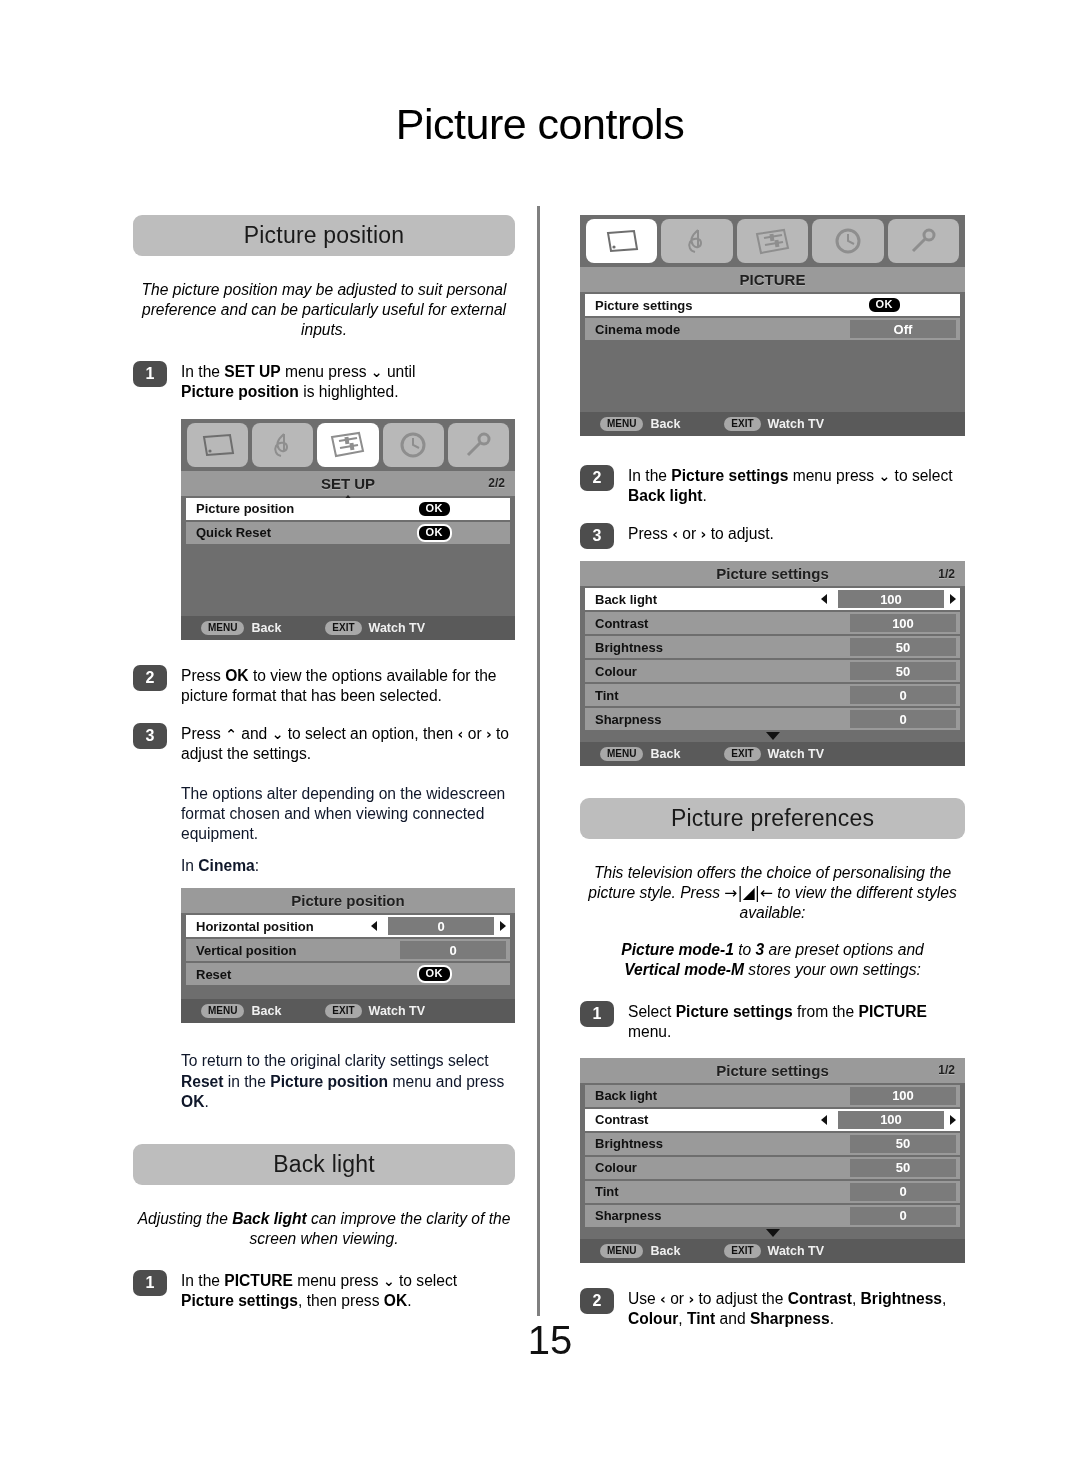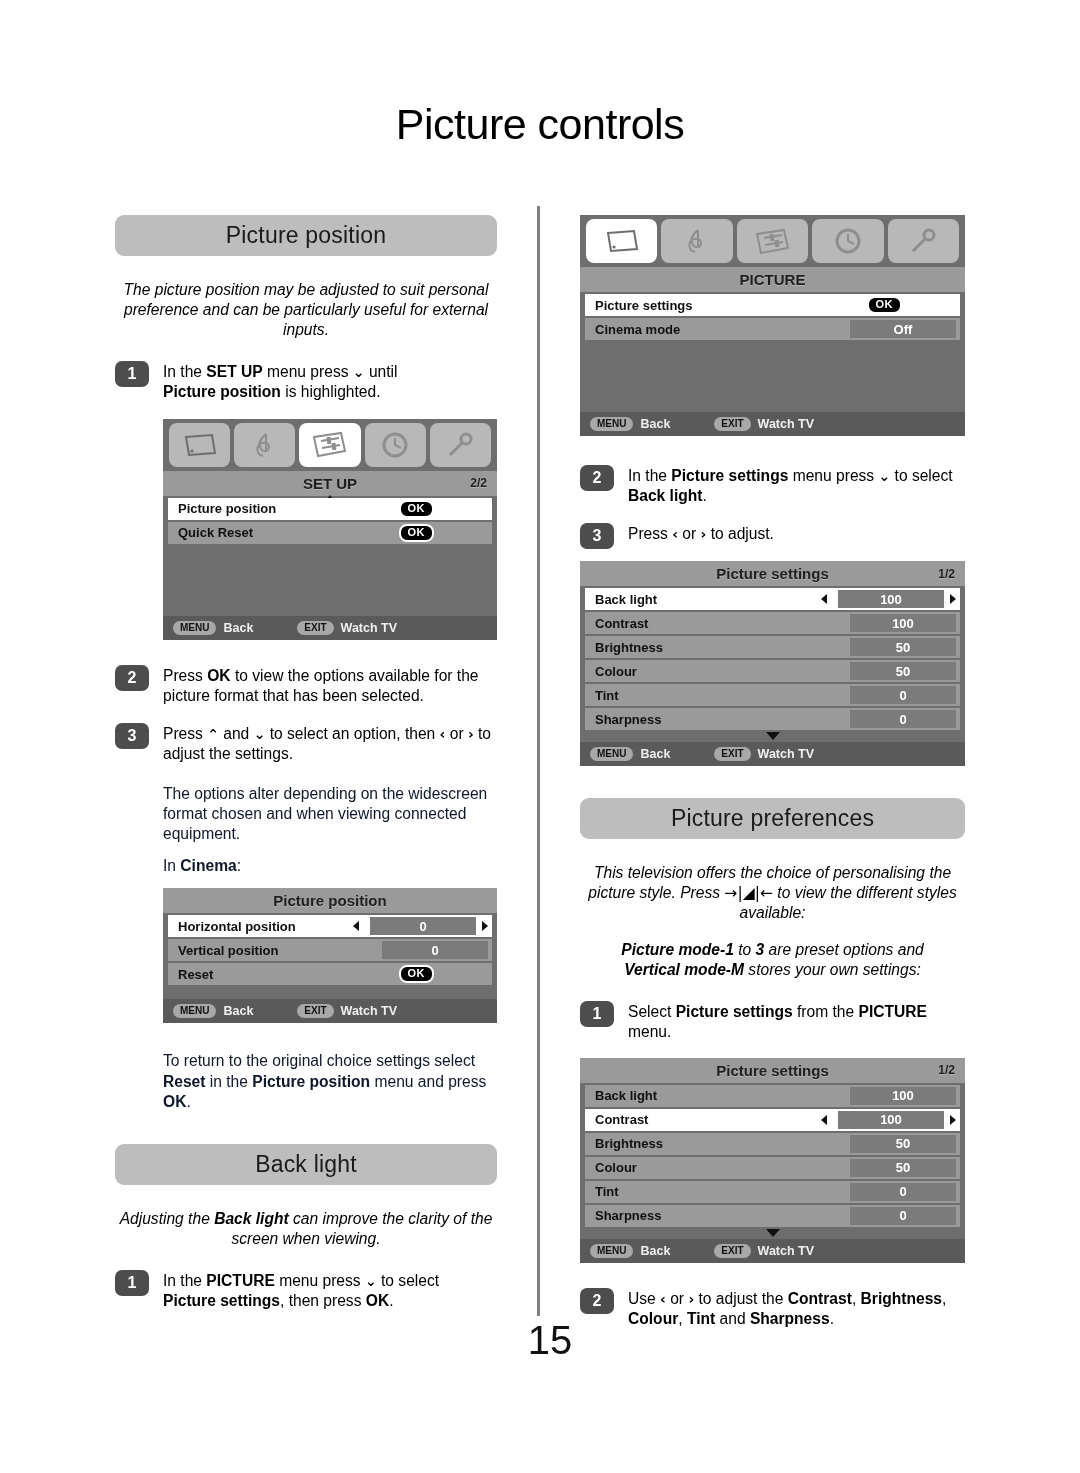--- a/index.html
+++ b/index.html
@@ -16,21 +16,21 @@
     position: absolute;
     top: 100px; left: 0; width: 1080px;
     text-align: center;
     font-size: 43px;
     font-weight: 400;
     letter-spacing: -0.5px;
     color: #000;
   }
 
   
-  .col-left  { position: absolute; left: 115px; top: 215px; width: 382px; }
+  .col-left  { position: absolute; left: 133px; top: 215px; width: 382px; }
   .col-right { position: absolute; left: 580px; top: 215px; width: 385px; }
 
   .divider {
     position: absolute;
     left: 537px; top: 206px;
     width: 3px; height: 1110px;
     background: #808080;
   }
 
   
@@ -182,21 +182,21 @@
     position: absolute; left: 50%; top: 0; transform: translateX(-7px);
     width: 0; height: 0;
     border-left: 7px solid transparent;
     border-right: 7px solid transparent;
     border-top: 8px solid #111;
   }
   .osd-footer {
     background: #5a5a5a;
     height: 24px;
     display: flex; align-items: center;
-    padding-left: 10px;
+    padding-left: 20px;
     font-size: 12.5px; font-weight: 700;
     color: #f0f0f0;
   }
   .keycap {
     background: #a8a8a8; color: #111;
     border-radius: 9px;
     font-size: 10px; font-weight: 700;
     padding: 2px 7px;
     margin-right: 7px;
     line-height: 1;
@@ -376,21 +376,21 @@
       <span class="foot-gap"></span>
       <span class="keycap">EXIT</span>
       <span>Watch TV</span>
     </div>
   </div>
   </div>
 
   <div class="spacer-28"></div>
 
   <div class="para" style="padding-left:48px;">
-    <span>To return to the original choice settings select </span><b>Reset</b><span> in the </span><b>Picture position</b><span> menu and press </span><b>OK</b><span>.</span>
+    <span>To return to the original clarity settings select </span><b>Reset</b><span> in the </span><b>Picture position</b><span> menu and press </span><b>OK</b><span>.</span>
   </div>
 
   <div class="spacer-32"></div>
 
   <div class="section-pill">
     <span>Back light</span>
   </div>
 
   <div class="spacer-24"></div>
 

